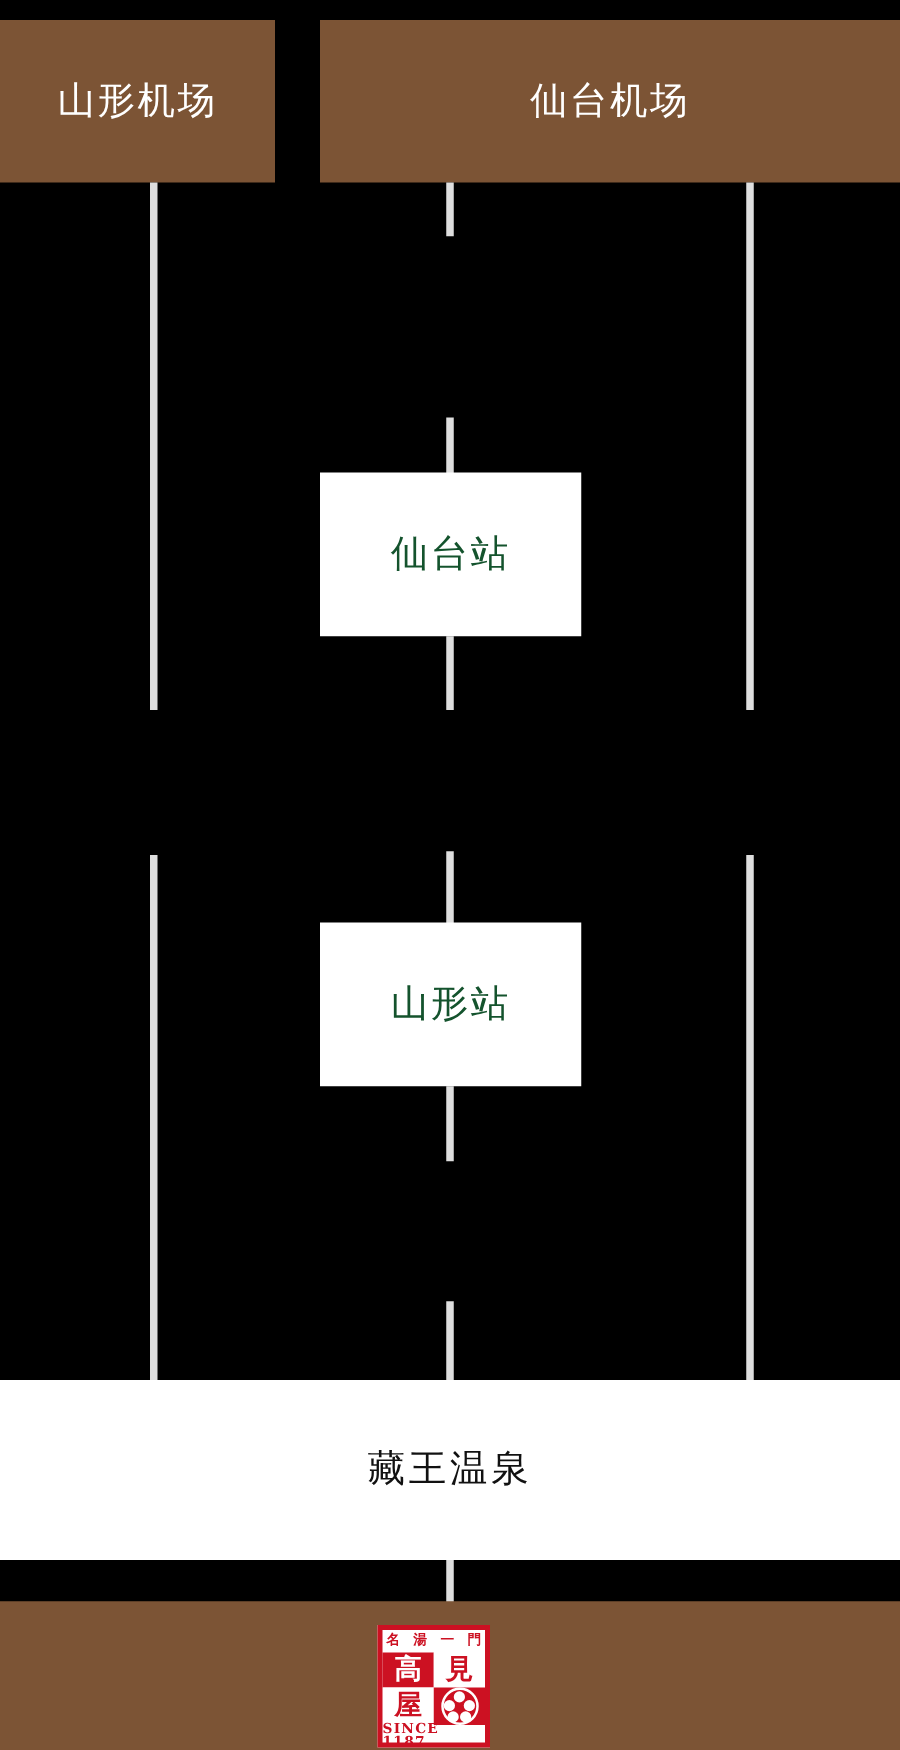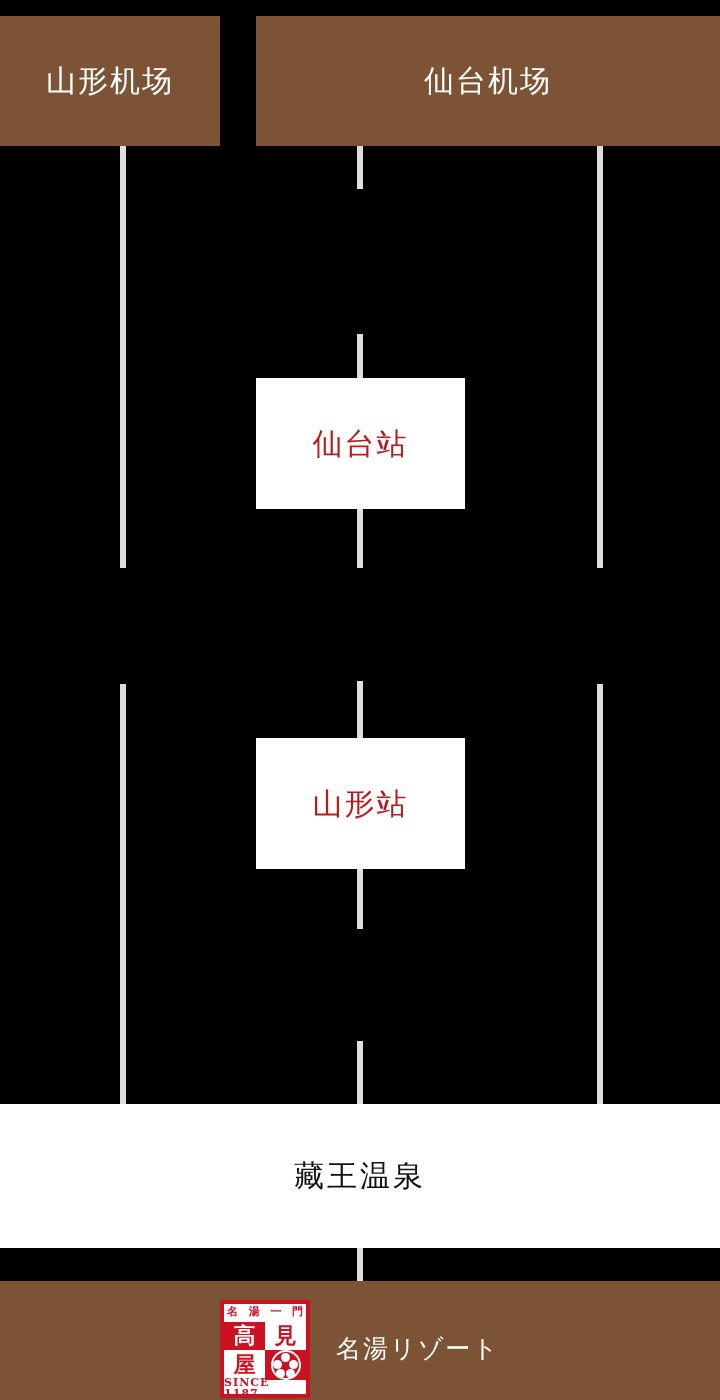--- a/index.html
+++ b/index.html
@@ -50,21 +50,21 @@
     position: absolute;
     left: 256px;
     width: 209px;
     height: 131px;
     background: #ffffff;
     display: flex;
     align-items: center;
     justify-content: center;
   }
   .station-box .label {
-    color: #b91c1c;
+    color: #14532d;
     font-size: 30px;
     letter-spacing: 2px;
     line-height: 1;
   }
   #station-sendai  { top: 362px; }
   #station-yamagata{ top: 722px; }
 
   
   #destination-band {
     position: absolute;
@@ -265,18 +265,17 @@
               <i></i>
           </span>
         </div>
       </div>
 
       <div class="lm-since">SINCE 1187</div>
       <div class="lm-frame"></div>
     </div>
 
     <div class="logo-text">
-      <div class="brand-sub">名湯リゾート</div>
     </div>
 
   </div>
 
 </div>
 
 </body></html>

